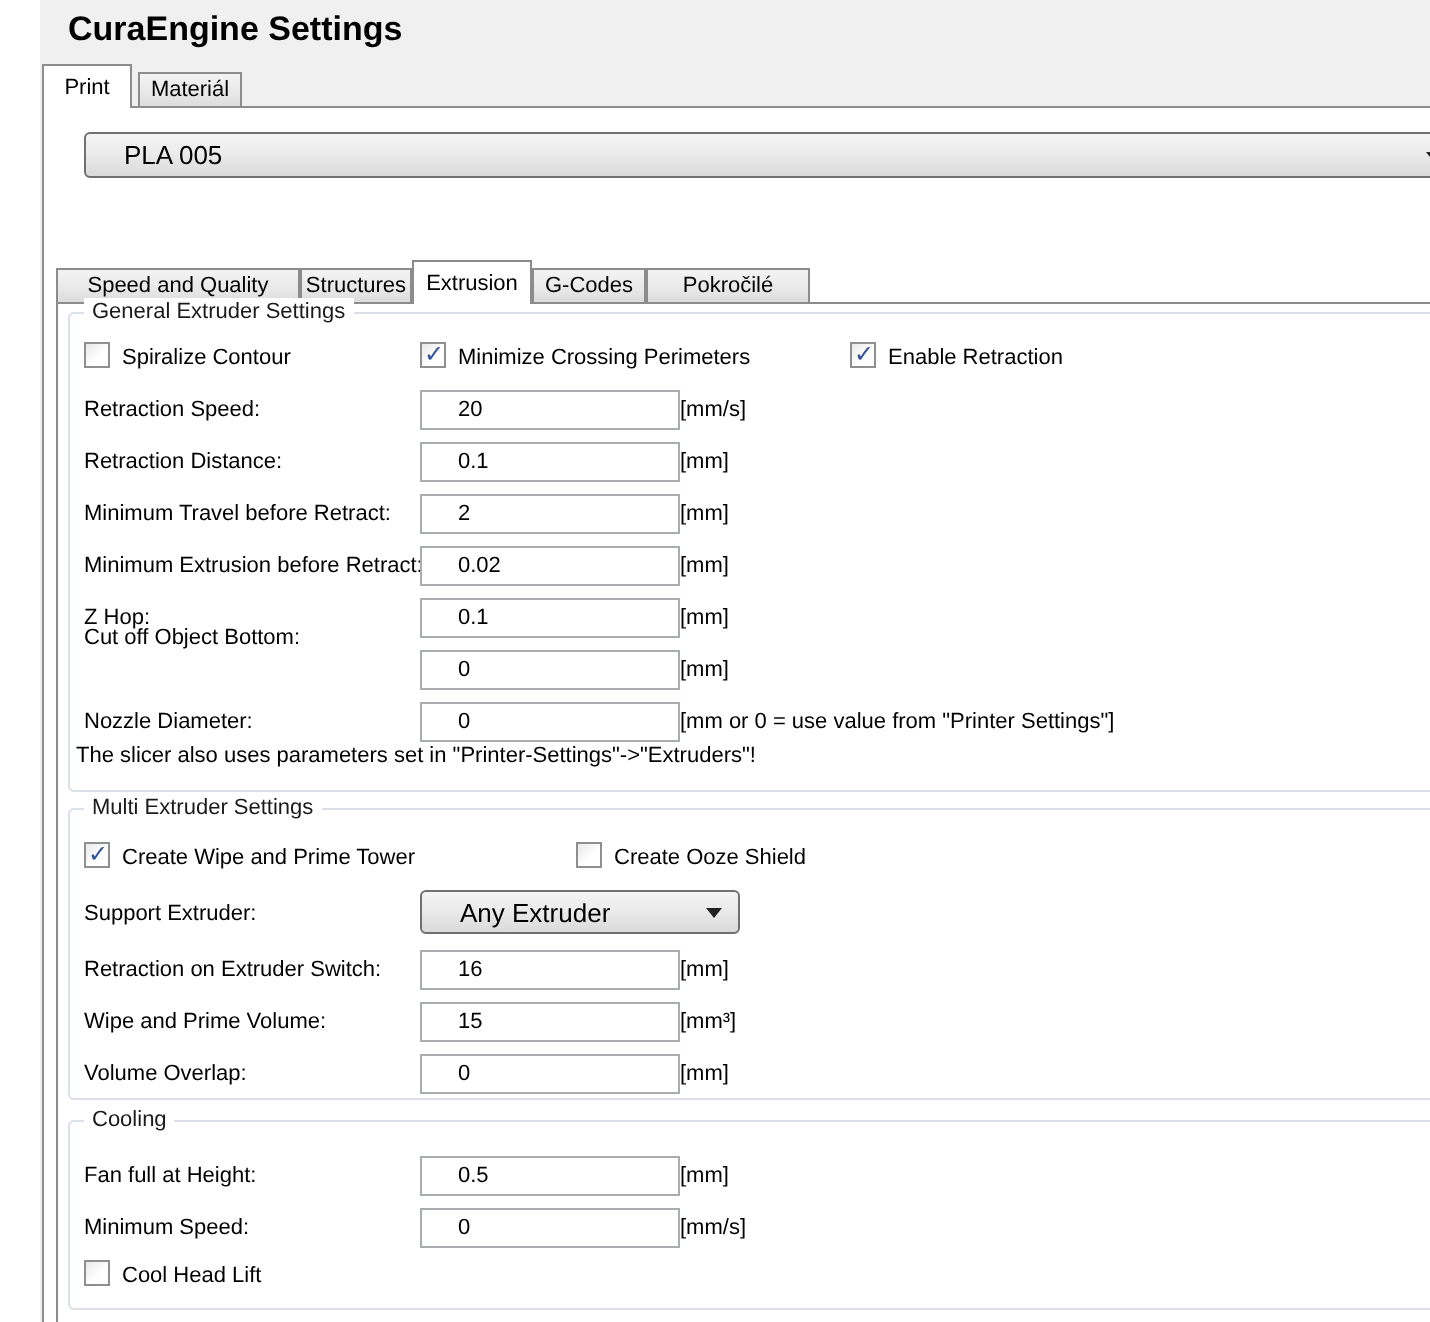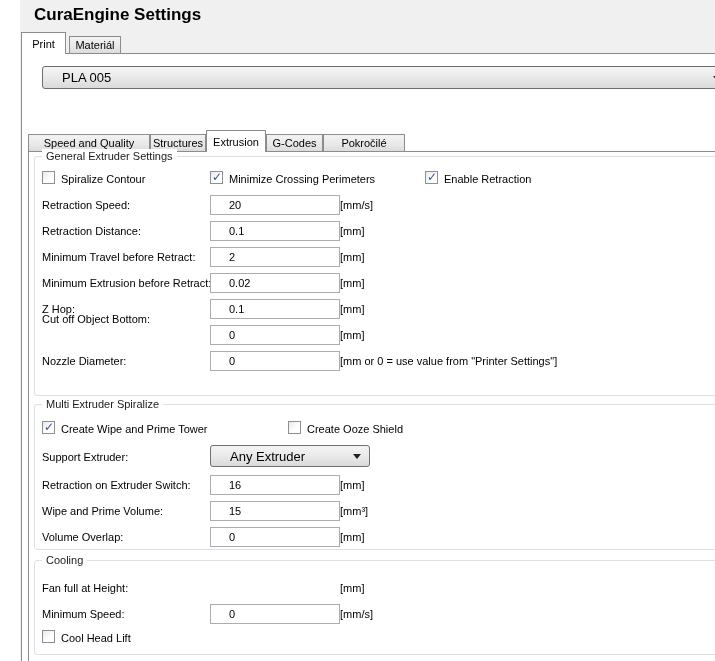--- a/index.html
+++ b/index.html
@@ -114,23 +114,24 @@
   <div class="unit" style="top:302px;">[mm]</div>
 
   <div class="lbl" style="left:22px;top:312px;">Cut off Object Bottom:</div>
   <input class="textbox" style="top: 325px;" value="0">
   <div class="unit" style="top:328px;">[mm]</div>
 
   <div class="lbl" style="left:22px;top:354px;">Nozzle Diameter:</div>
   <input class="textbox" style="top: 351px;" value="0">
   <div class="unit" style="top:354px;">[mm or 0 = use value from "Printer Settings"]</div>
 
+  <div class="note" style="top:371px;">The slicer also uses parameters set in "Printer-Settings"-&gt;"Extruders"!</div>
 
   <div class="groupbox" style="left:14px;top:404px;width:706px;height:146px;"></div>
-  <div class="gb-legend" style="left:22px;top:397px;">Multi Extruder Spiralize</div>
+  <div class="gb-legend" style="left:22px;top:397px;">Multi Extruder Settings</div>
 
   <span class="checkbox checked" style="left:22px;top:421px;"></span>
   <span class="cb-label" style="left:41px;top:422px;">Create Wipe and Prime Tower</span>
 
   <span class="checkbox" style="left:268px;top:421px;"></span>
   <span class="cb-label" style="left:287px;top:422px;">Create Ooze Shield</span>
 
   <div class="lbl" style="left:22px;top:450px;">Support Extruder:</div>
   <div class="combo support-combo">
     <span>Any Extruder</span>
@@ -146,20 +147,21 @@
   <div class="unit" style="top:504px;">[mm³]</div>
 
   <div class="lbl" style="left:22px;top:530px;">Volume Overlap:</div>
   <input class="textbox" style="top: 527px;" value="0">
   <div class="unit" style="top:530px;">[mm]</div>
 
   <div class="groupbox" style="left:14px;top:560px;width:706px;height:95px;"></div>
   <div class="gb-legend" style="left:22px;top:553px;">Cooling</div>
 
   <div class="lbl" style="left:22px;top:581px;">Fan full at Height:</div>
+  <input class="textbox" style="top: 578px;" value="0.5">
   <div class="unit" style="top:581px;">[mm]</div>
 
   <div class="lbl" style="left:22px;top:607px;">Minimum Speed:</div>
   <input class="textbox" style="top: 604px;" value="0">
   <div class="unit" style="top:607px;">[mm/s]</div>
 
   <span class="checkbox" style="left:22px;top:630px;"></span>
   <span class="cb-label" style="left:41px;top:631px;">Cool Head Lift</span>
 
 </div>

